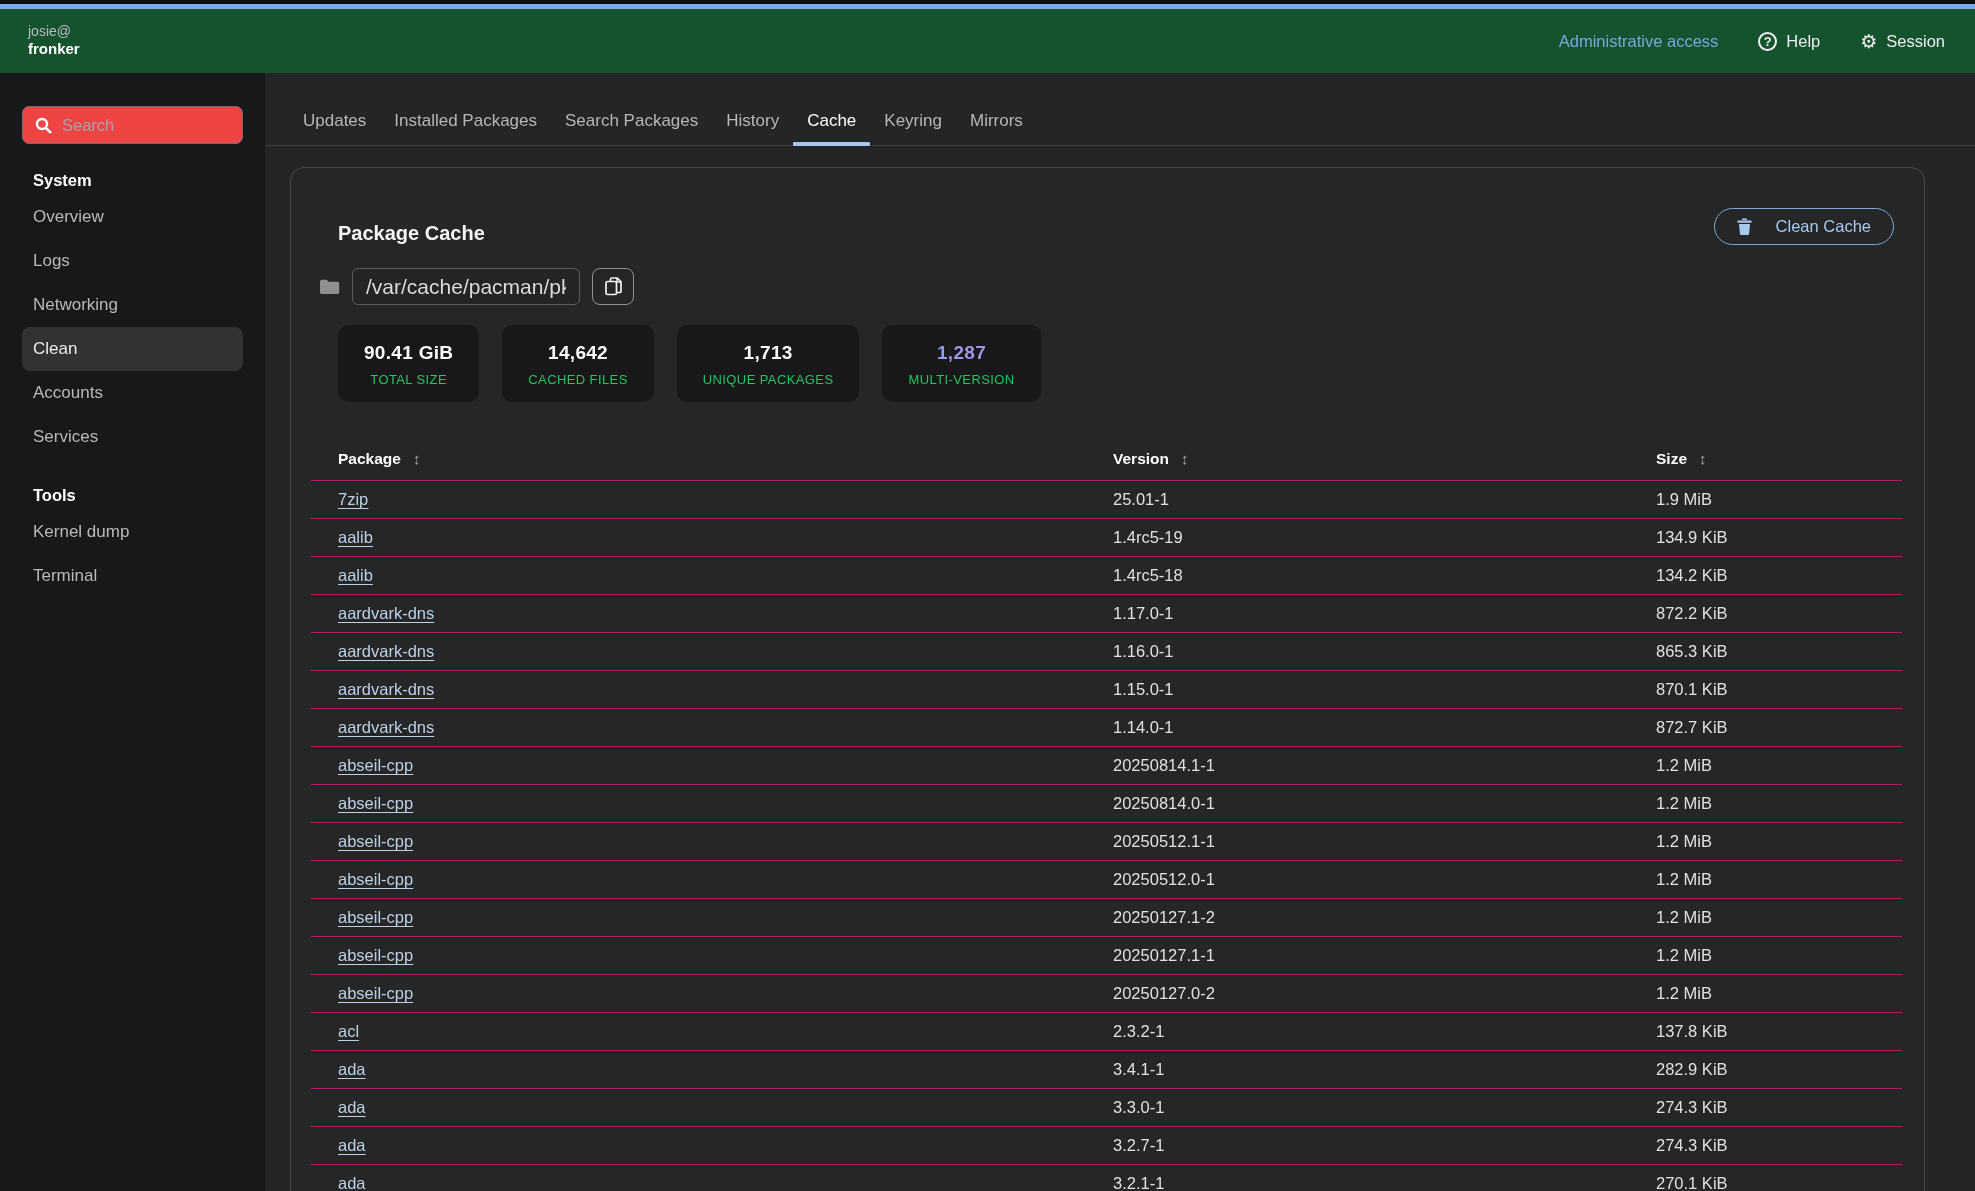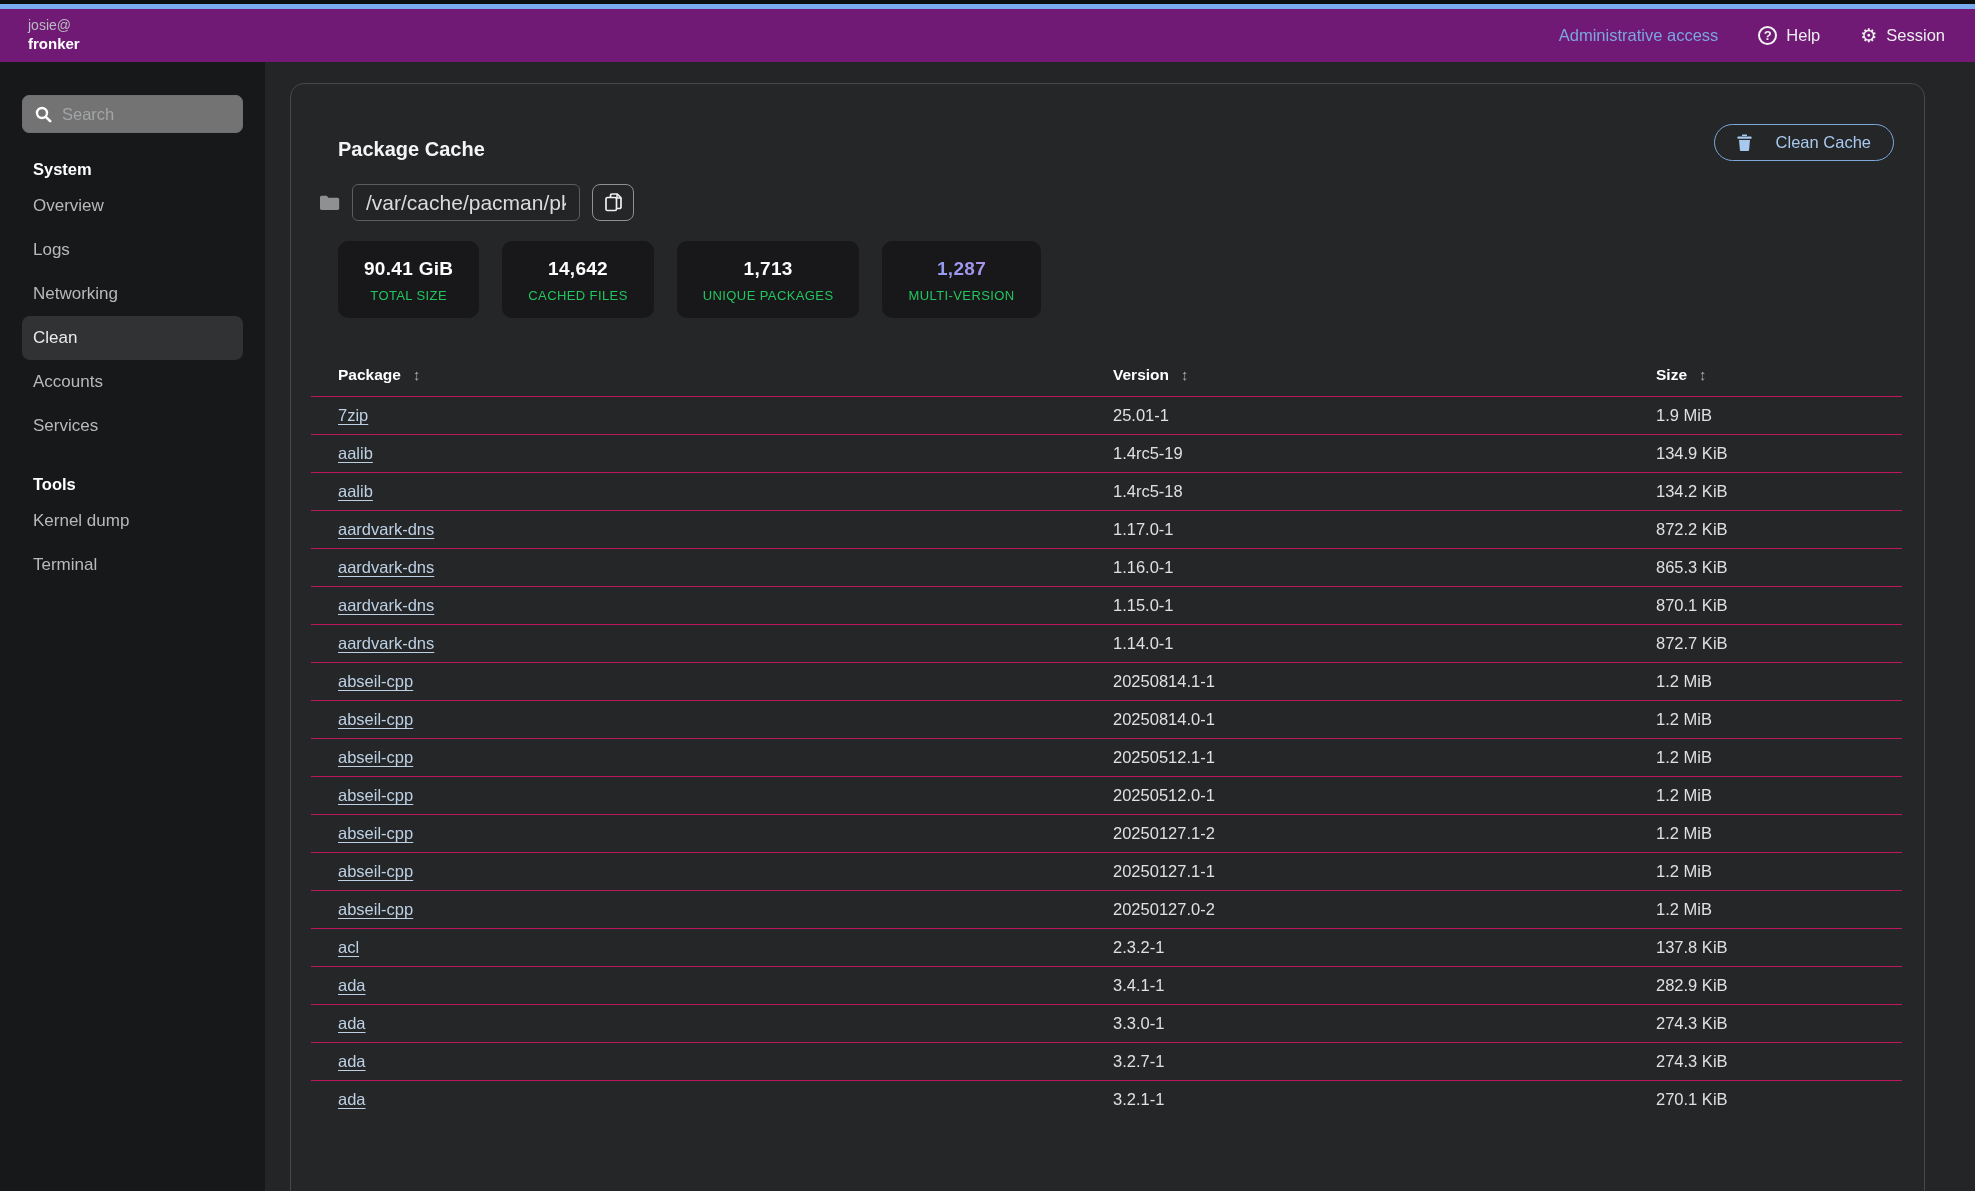--- a/index.html
+++ b/index.html
@@ -6,21 +6,21 @@
   html,body { width:1975px; height:1191px; overflow:hidden; }
   body {
     font-family:"Liberation Sans", sans-serif;
     background:#0b0d0f;
     color:#e8eaec;
   }
   
   .top-stripe { height:4px; background:#0b0d0f; }
   .top-accent { height:5px; background:#7aabee; }
   .masthead {
-    height:53px; background:#701a75;
+    height:64px; background:#14532d;
     display:flex; align-items:center; justify-content:space-between;
     padding:0 30px 0 28px;
   }
   .brand { line-height:1.25; }
   .brand .user { font-size:14px; color:#b9bdc1; }
   .brand .host { font-size:15px; font-weight:bold; color:#ffffff; }
   .masthead-right { display:flex; align-items:center; gap:40px; font-size:16.5px;margin-left:24px; }
   .admin-link { color:#7ba6e2; cursor:pointer; }
   .mh-item { display:flex; align-items:center; gap:9px; color:#eceef0; cursor:pointer; }
   .help-icon {
@@ -30,21 +30,21 @@
   }
   .gear-icon { font-size:19px; color:#f2f2f2; line-height:1; }
   
   .shell { display:flex; height:1129px; }
   .sidebar {
     width:265px; background:#161819; flex:0 0 265px;
     padding:33px 22px 0 22px;
   }
   .search-box {
     display:flex; align-items:center; gap:10px;
-    background:#737373; border:1px solid #6d6f70; border-radius:7px;
+    background:#ef4444; border:1px solid #6d6f70; border-radius:7px;
     height:38px; padding:0 12px;
   }
   .search-box input {
     background:transparent; border:none; outline:none; width:100%;
     font-family:"Liberation Sans",sans-serif;
     font-size:16.5px; color:#e6e8ea;
   }
   .search-box input::placeholder { color:#a3a5a7; }
   .nav-section-title { font-size:16.5px; font-weight:bold; color:#ffffff; margin:27px 0 5px 11px; }
   .nav-item {
@@ -170,20 +170,29 @@
         <div class="nav-item active">Clean</div>
         <div class="nav-item">Accounts</div>
         <div class="nav-item">Services</div>
         <div class="nav-section-title">Tools</div>
         <div class="nav-item">Kernel dump</div>
         <div class="nav-item">Terminal</div>
       </nav>
   </div>
 
   <div class="main">
+    <div class="tabs-bar" id="tabs-bar">
+        <div class="tab">Updates</div>
+        <div class="tab">Installed Packages</div>
+        <div class="tab">Search Packages</div>
+        <div class="tab">History</div>
+        <div class="tab active">Cache</div>
+        <div class="tab">Keyring</div>
+        <div class="tab">Mirrors</div>
+      </div>
 
     <div class="card">
       <div class="card-head">
         <div class="card-title">Package Cache</div>
         <button class="clean-btn">
           <span class="icon">
             <svg width="15" height="17" viewBox="0 0 15 17">
                 <rect x="0.5" y="2.6" width="14" height="2.2" rx="0.6" fill="#a8c9ee"></rect>
                 <rect x="5" y="0.4" width="5" height="1.6" rx="0.5" fill="#a8c9ee"></rect>
                 <path d="M2 6h11l-0.9 10.1a1 1 0 0 1-1 0.9H3.9a1 1 0 0 1-1-0.9Z" fill="#a8c9ee"></path>

